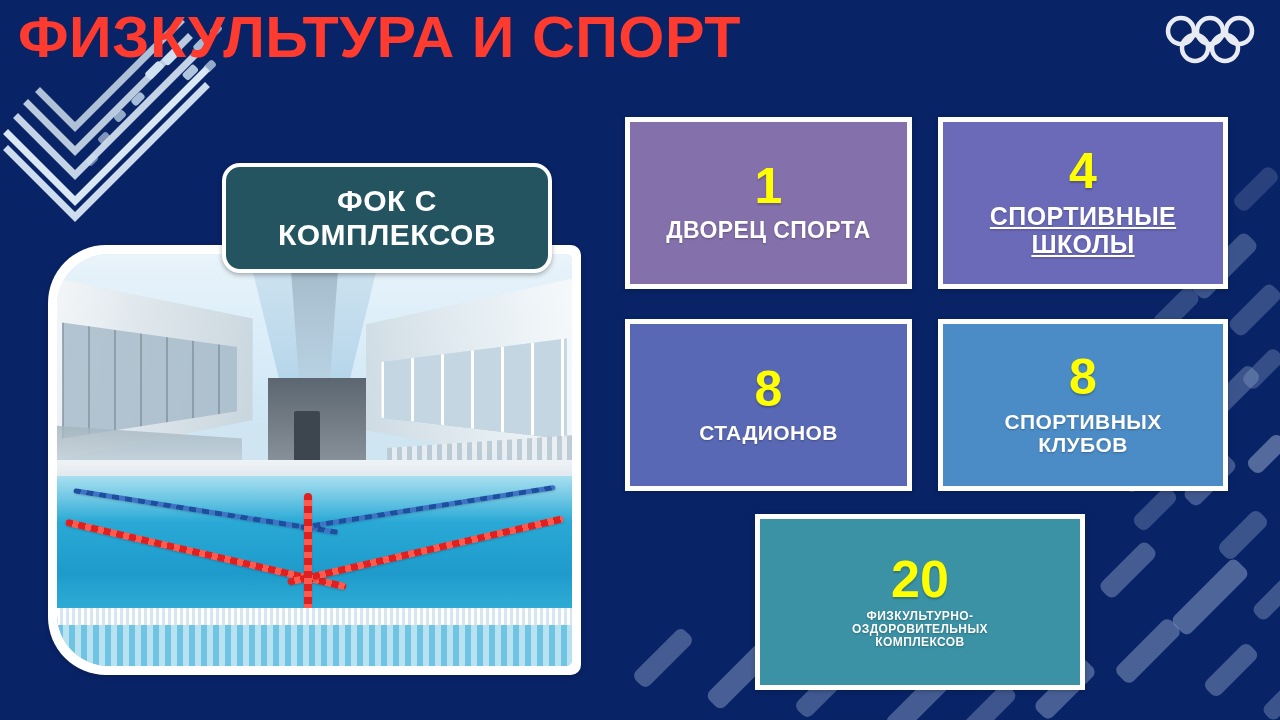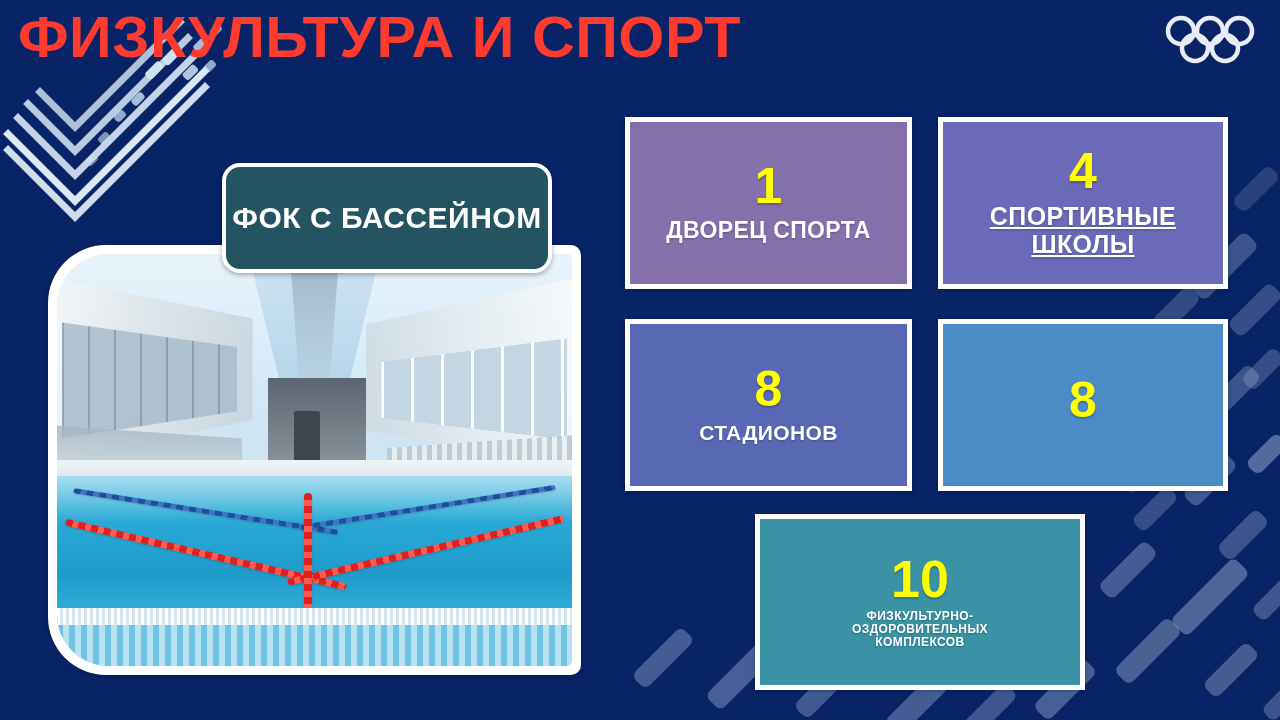--- a/index.html
+++ b/index.html
@@ -321,38 +321,39 @@
     <div class="rope" style="right:1%; top:71%; width:55%; transform:rotate(-13deg);"></div>
     <div class="rope" style="left:48%; top:58%; width:8px; height:30%; border-radius:4px;
                  background:repeating-linear-gradient(180deg,#e02020 0 7px,#ff5a4d 7px 13px);"></div>
 
     <div class="pl" id="gutter"></div>
     <div class="pl" id="deck-front"></div>
   </div>
 </div>
 
 <div id="fok-label" style="background: rgb(35, 84, 95);">
-  <span>ФОК С БАССЕЙНОМ</span>
+  <span>ФОК С КОМПЛЕКСОВ</span>
 </div>
 
 <div class="stat-card" id="card-0" style="background: rgb(132, 112, 171);">
   <div class="stat-value" style="color: rgb(255, 255, 0);">1</div>
   <div class="stat-label" style="color: rgb(255, 255, 255);">ДВОРЕЦ СПОРТА</div>
 </div>
 
 <div class="stat-card" id="card-1" style="background: rgb(106, 106, 185);">
   <div class="stat-value" style="color: rgb(255, 255, 0);">4</div>
   <div class="stat-label" style="color: rgb(255, 255, 255);">СПОРТИВНЫЕ<br>ШКОЛЫ</div>
 </div>
 
 <div class="stat-card" id="card-2" style="background: rgb(88, 104, 180);">
   <div class="stat-value" style="color: rgb(255, 255, 0);">8</div>
   <div class="stat-label" style="color: #ffffff;">СТАДИОНОВ</div>
 </div>
 
 <div class="stat-card" id="card-3" style="background: rgb(75, 140, 198);">
   <div class="stat-value" style="color: rgb(255, 255, 0);">8</div>
+  <div class="stat-label" style="color: rgb(255, 255, 255);">СПОРТИВНЫХ<br>КЛУБОВ</div>
 </div>
 
 <div class="stat-card" id="card-4" style="background: rgb(58, 146, 164);">
-  <div class="stat-value" style="color: rgb(255, 255, 0);">10</div>
+  <div class="stat-value" style="color: rgb(255, 255, 0);">20</div>
   <div class="stat-label" style="color: rgb(255, 255, 255);">ФИЗКУЛЬТУРНО-<br>ОЗДОРОВИТЕЛЬНЫХ<br>КОМПЛЕКСОВ</div>
 </div>
 
 </body></html>

